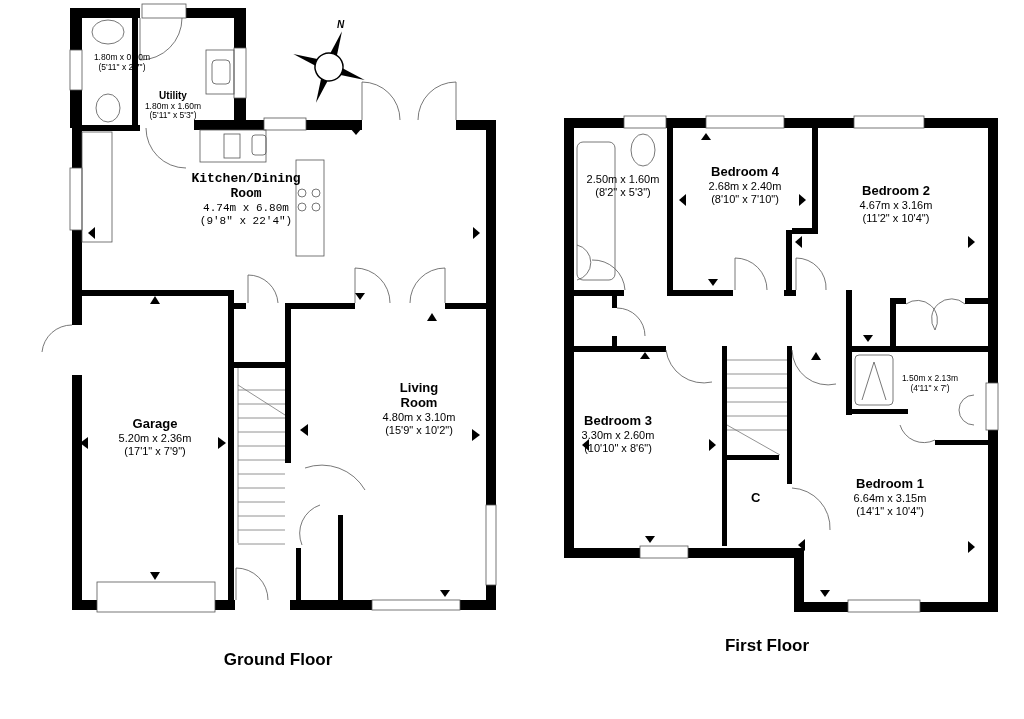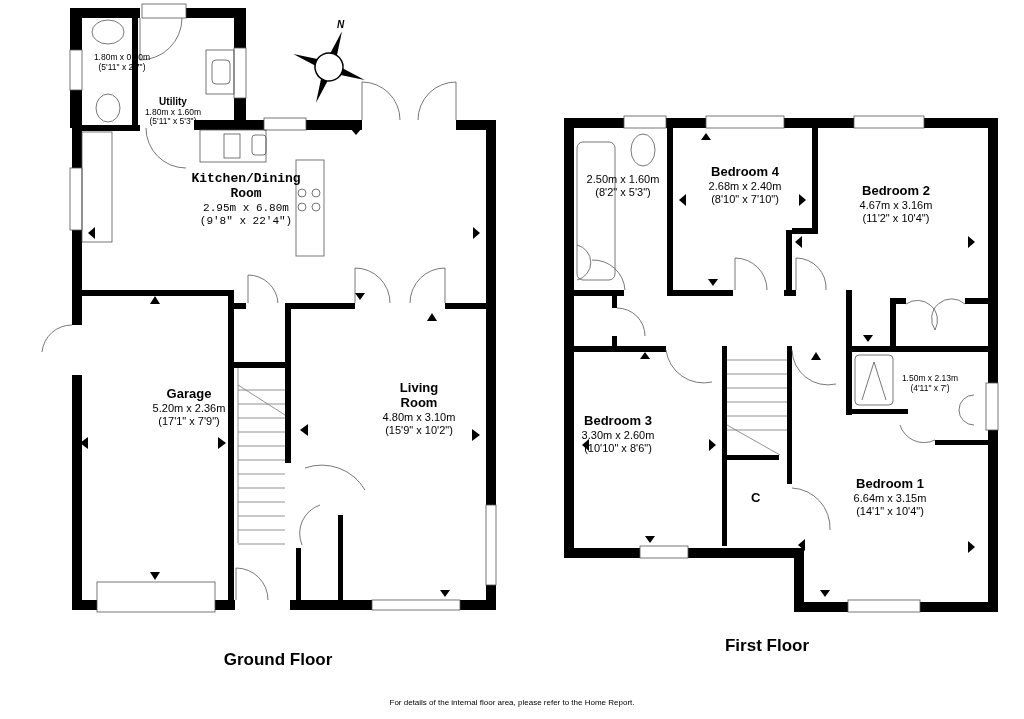--- a/index.html
+++ b/index.html
@@ -239,32 +239,32 @@
     <polygon points="798,545 805,539 805,551"></polygon>
     <polygon points="975,547 968,541 968,553"></polygon>
     <polygon points="825,597 820,590 830,590"></polygon>
   </g>
 </svg>
 
 <div class="lbl small" style="left:122px; top:53px;">
   <span class="dim">1.80m x 0.80m</span>
   <span class="dim">(5'11" x 2'7")</span>
 </div>
-<div class="lbl small" style="left:173px; top:96px;">
+<div class="lbl small" style="left:173px; top:90px;">
   <span class="name">Utility</span>
   <span class="dim">1.80m x 1.60m</span>
   <span class="dim">(5'11" x 5'3")</span>
 </div>
 <div class="lbl" style="left:246px; top:172px;font-family:Liberation Mono, monospace;">
   <span class="name">Kitchen/Dining</span>
   <span class="name">Room</span>
-  <span class="dim">2.95m x 6.80m</span>
+  <span class="dim">4.74m x 6.80m</span>
   <span class="dim">(9'8" x 22'4")</span>
 </div>
-<div class="lbl" style="left:155px; top:387px;margin-left:34px;">
+<div class="lbl" style="left:155px; top:417px;">
   <span class="name">Garage</span>
   <span class="dim">5.20m x 2.36m</span>
   <span class="dim">(17'1" x 7'9")</span>
 </div>
 <div class="lbl" style="left:393px; top:381px;margin-left:26px;">
   <span class="name">Living</span>
   <span class="name">Room</span>
   <span class="dim">4.80m x 3.10m</span>
   <span class="dim">(15'9" x 10'2")</span>
 </div>
@@ -298,14 +298,13 @@
   <span class="dim">(14'1" x 10'4")</span>
 </div>
 <div class="cupboard" style="left:751px; top:490px;">C</div>
 
 <div class="compass-n" style="left:337px; top:19px;">N</div>
 
 <div class="floor-title" style="left:278px; top:650px;">Ground Floor</div>
 <div class="floor-title" style="left:767px; top:636px;">First Floor</div>
 
 <div class="disclaimer">
-  <div>For details of the internal floor area, please refer to the Home Report.</div>
 </div>
 
 </body></html>

